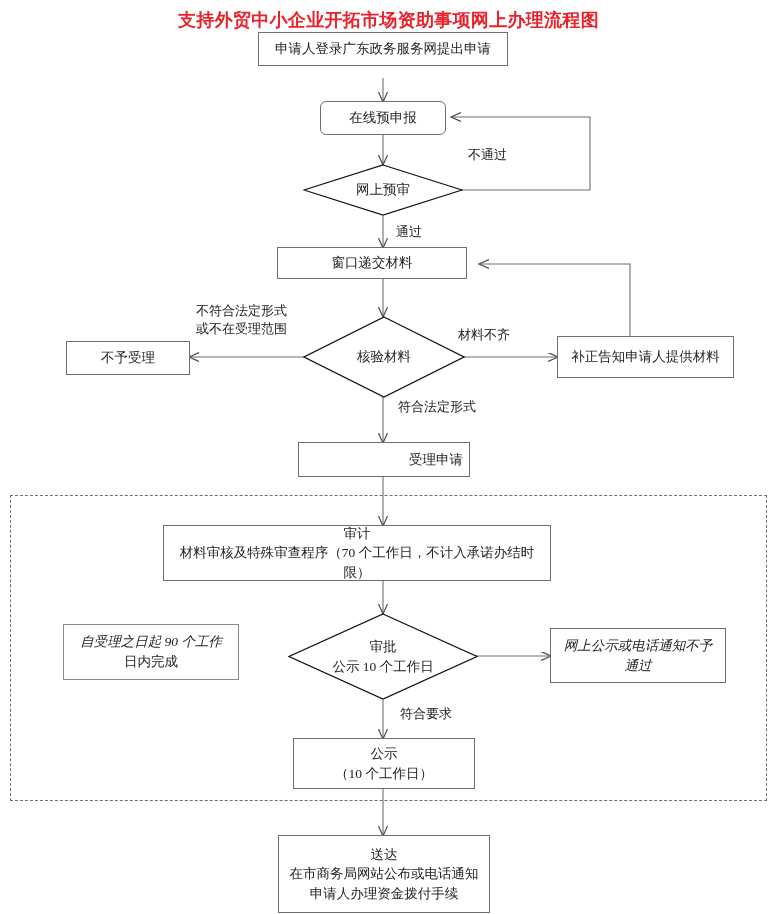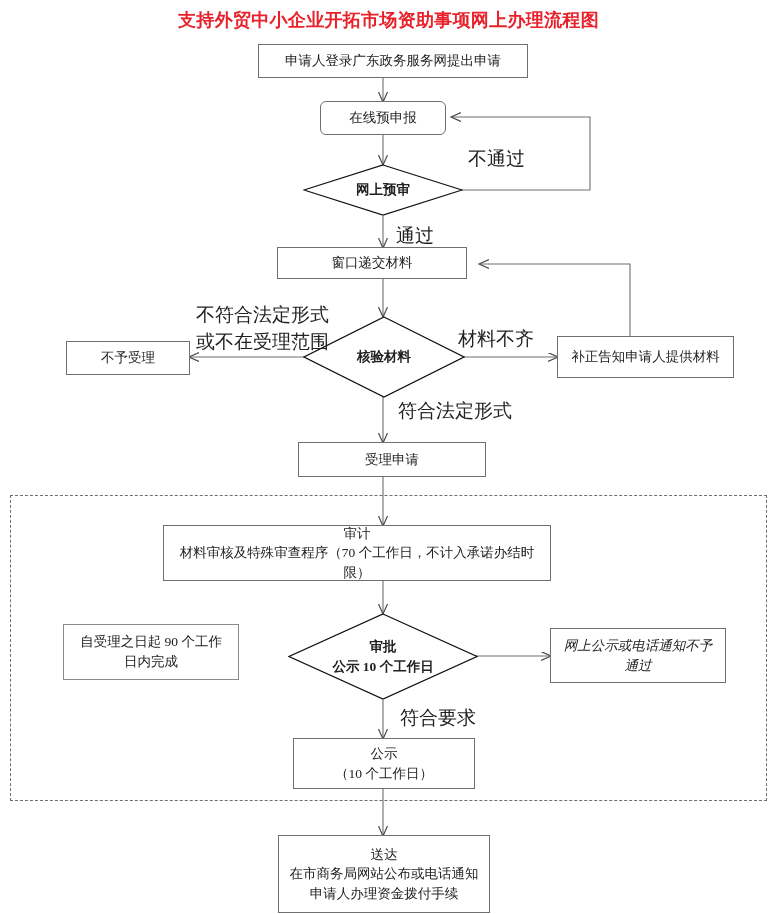--- a/index.html
+++ b/index.html
@@ -60,42 +60,41 @@
     display: flex;
     align-items: center;
     justify-content: center;
     text-align: center;
     font-size: 13.5px;
     line-height: 1.5;
     padding: 2px 8px;
   }
   .edge-label {
     position: absolute;
-    font-size: 19px;
+    font-size: 13px;
     line-height: 1.4;
     color: #222;
     text-align: center;
     white-space: nowrap;
     background: transparent;
   }
   .edge-label.two span { display: block; }
   svg.wires {
     position: absolute;
     left: 0;
     top: 0;
     width: 777px;
     height: 914px;
     pointer-events: none;
   }
   .diamond-wrap {
     position: absolute;
     display: flex;
     align-items: center;
     justify-content: center;
-    font-weight: bold;
   }
   .diamond-wrap .dtext {
     position: relative;
     z-index: 2;
     text-align: center;
     font-size: 13.5px;
     line-height: 1.45;
     color: #222;
     white-space: nowrap;
   }
@@ -149,21 +148,21 @@
       <path d="M383,581 L383,613" marker-end="url(#ah)"></path>
 
       <path d="M467,656 L550,656" marker-end="url(#ah)"></path>
 
       <path d="M383,700 L383,738" marker-end="url(#ah)"></path>
 
       <path d="M383,789 L383,835" marker-end="url(#ah)"></path>
     </g>
   </svg>
 
-  <div class="node" style="left:258px; top:44px; width:270px; height:34px;align-items:center;">
+  <div class="node" style="left:258px; top:32px; width:250px; height:34px;align-items:center;">
     <div class="lines">
         <span>申请人登录广东政务服务网提出申请</span>
       </div>
   </div>
 
   <div class="node" style="left:320px; top:101px; width:126px; height:34px;border-radius:6px;">
     <div class="lines">
         <span>在线预申报</span>
       </div>
   </div>
@@ -218,21 +217,21 @@
         <span>不予受理</span>
       </div>
   </div>
 
   <div class="node" style="left:557px; top:336px; width:177px; height:42px;">
     <div class="lines">
         <span>补正告知申请人提供材料</span>
       </div>
   </div>
 
-  <div class="node" style="left:298px; top:442px; width:188px; height:35px;">
+  <div class="node" style="left:298px; top:442px; width:172px; height:35px;text-align:right;">
     <div class="lines">
         <span>受理申请</span>
       </div>
   </div>
 
   <div class="node" style="left:163px; top:525px; width:388px; height:56px;">
     <div class="lines">
       <span>审计</span>
       <span>材料审核及特殊审查程序（70 个工作日，不计入承诺办结时限）</span>
     </div>
@@ -243,21 +242,21 @@
       <polygon points="95,1 189,43.5 95,86 1,43.5" fill="#ffffff" stroke="#111111" stroke-width="1.3"></polygon>
     </svg>
     <div class="dtext">
       <span>审批</span>
       <span>公示 10 个工作日</span>
     </div>
   </div>
 
   <div class="note-box" style="left:63px; top:624px; width:176px; height:56px;">
     <div class="lines" style="width:100%;">
-      <span style="display:block;">自受理之日起 90 个工作</span>
+      <span style="display:block;font-style:italic;">自受理之日起 90 个工作</span>
       <span style="display:block;">日内完成</span>
     </div>
   </div>
 
   <div class="node" style="left:550px; top:628px; width:176px; height:55px;font-style:italic;">
     <div class="lines">
       <span>网上公示或电话通知不予</span>
       <span>通过</span>
     </div>
   </div>

